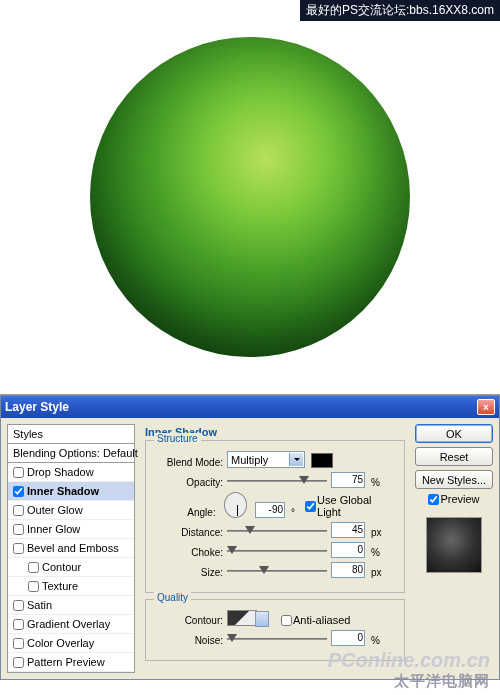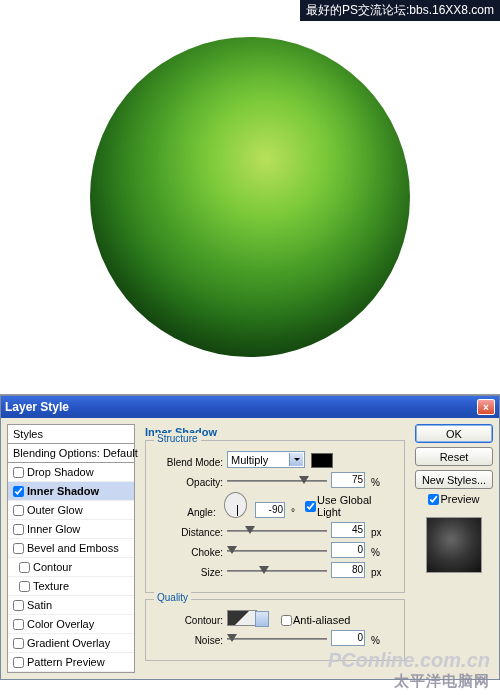--- a/index.html
+++ b/index.html
@@ -9,21 +9,21 @@
 .sphere{width:320px;height:320px;border-radius:50%;background:radial-gradient(circle at 55% 38%,#b8e05a 0%,#7bc93a 22%,#4aa028 42%,#2a7a1c 62%,#155012 80%,#0a3008 100%);box-shadow:inset 0 -20px 60px rgba(0,0,0,.3)}
 .dlg{position:absolute;top:395px;left:0;width:500px;border:1px solid #7b8aa3;background:#ece9d8}
 .titlebar{height:22px;background:linear-gradient(#3a6ee0,#2756c4 50%,#1d4ab0);display:flex;align-items:center;padding:0 4px;color:#fff;font-weight:bold}
 .titlebar span{color:#fff;font-size:12px}
 .closebtn{margin-left:auto;width:18px;height:16px;background:linear-gradient(#f5a0a0,#d64c2c);border:1px solid #fff;border-radius:2px;display:flex;align-items:center;justify-content:center;color:#fff;font-weight:bold;font-size:10px}
 .content{display:flex;padding:6px;gap:6px}
 .sidebar{width:128px;border:1px solid #9a9a9a;background:#fff;font-size:10px}
 .sidebar .row{padding:3px 5px;border-bottom:1px solid #eee;display:flex;align-items:center;gap:3px;white-space:nowrap}
 .sidebar .row.hdr{border-bottom:1px solid #9a9a9a}
 .sidebar .row.sel{background:#c9d8f0;font-weight:bold}
-.sidebar .row.indent{padding-left:11px}
+.sidebar .row.indent{padding-left:20px}
 input[type=checkbox]{width:11px;height:11px}
 .main{flex:1;padding:2px 4px}
 .legend{color:#0a5ba8;font-weight:bold;font-size:11px;margin-bottom:2px}
 .fieldset{border:1px solid #b8b8b8;padding:6px 6px 10px;position:relative;margin-bottom:6px}
 .flab{position:absolute;top:-8px;left:8px;background:#ece9d8;padding:0 3px;color:#0a5ba8;font-size:10px}
 .frow{display:flex;align-items:flex-end;margin:4px 11px;gap:4px}
 .frow label{width:60px;text-align:right;font-size:10px}
 .select{width:78px;height:17px;border:1px solid #7f9db9;background:#fff;display:flex;align-items:center;padding:0 3px;position:relative}
 .select::after{content:"";position:absolute;right:1px;top:1px;width:13px;height:13px;background:linear-gradient(#dbe6f6,#a9c1e8);border-left:1px solid #7f9db9}
 .select::before{content:"";position:absolute;right:4px;top:6px;border:3px solid transparent;border-top-color:#000;z-index:1}
@@ -92,25 +92,25 @@
           <div class="row indent">
             <input type="checkbox" style="">
             <span>Texture</span>
           </div>
           <div class="row">
             <input type="checkbox" style="">
             <span>Satin</span>
           </div>
           <div class="row">
             <input type="checkbox" style="">
+            <span>Gradient Overlay</span>
+          </div>
+          <div class="row">
+            <input type="checkbox" style="">
             <span>Color Overlay</span>
-          </div>
-          <div class="row">
-            <input type="checkbox" style="">
-            <span>Gradient Overlay</span>
           </div>
           <div class="row">
             <input type="checkbox" style="">
             <span>Pattern Preview</span>
           </div>
         </div>
     </div>
 
     <div class="main">
       <div class="legend">Inner Shadow</div>

